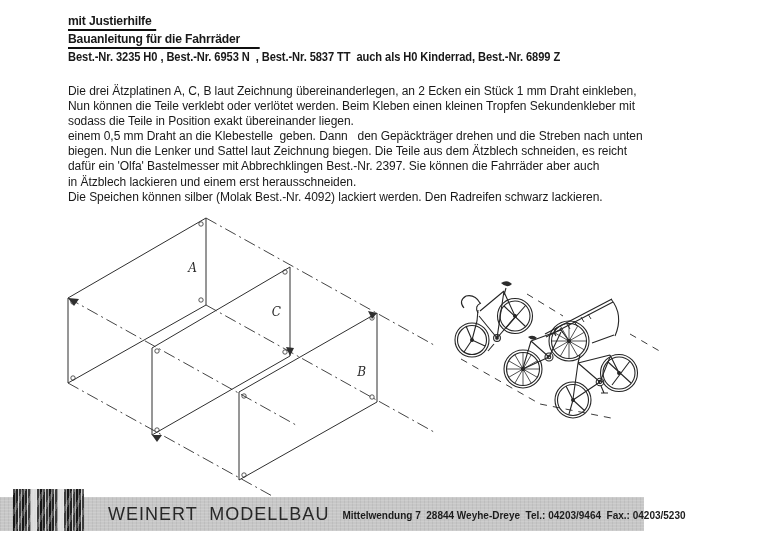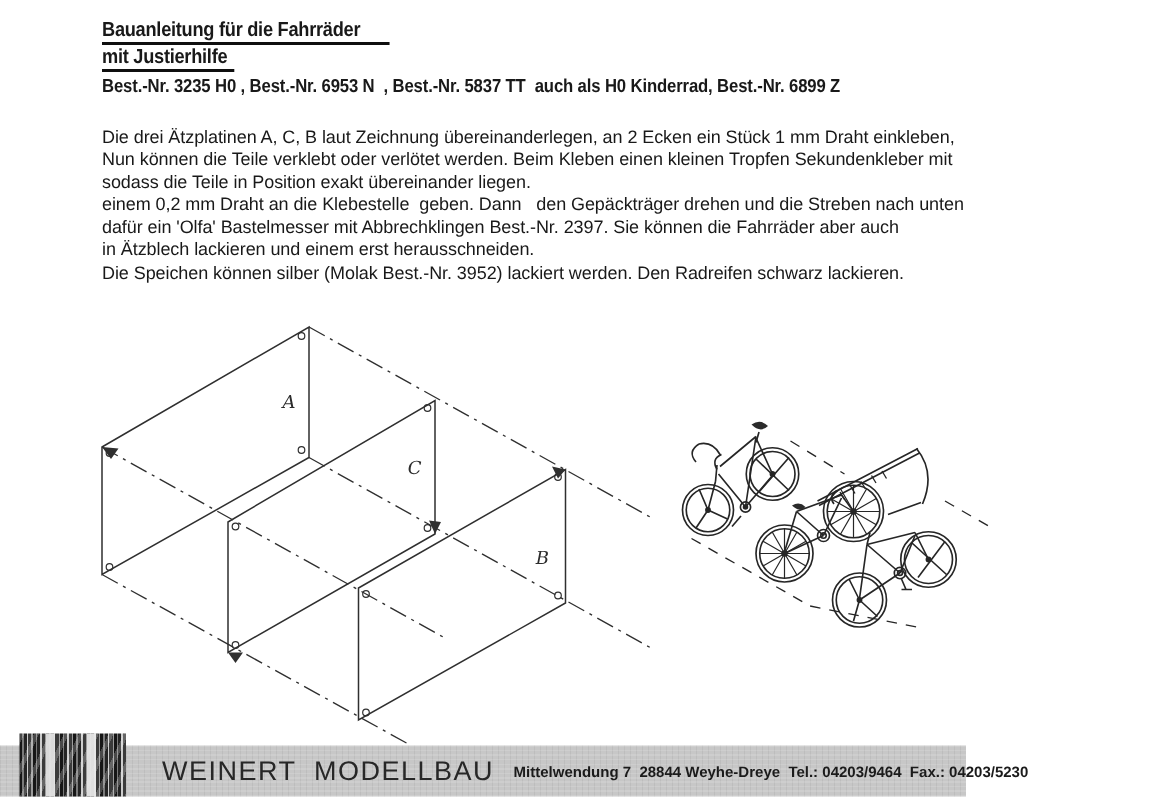--- a/index.html
+++ b/index.html
@@ -58,33 +58,34 @@
       repeating-linear-gradient(90deg, #161616 0 2px, #7a7a7a 2px 3px, #242424 3px 5px,
                              #cdcdcd 5px 6px, #3b3b3b 6px 8px, #9c9c9c 8px 9px);
   }
 </style>
 </head>
 <body>
 
 <div class="page">
 
   <div class="titleblock">
+    <div class="title-row"><span class="title-line l2">mit Justierhilfe</span></div>
     <div class="title-row"><span class="title-line l1">Bauanleitung für die Fahrräder</span></div>
-    <div class="title-row"><span class="title-line l2">mit Justierhilfe</span></div>
     <div class="order-line">Best.-Nr. 3235 H0 , Best.-Nr. 6953 N  , Best.-Nr. 5837 TT  auch als H0 Kinderrad, Best.-Nr. 6899 Z</div>
   </div>
 
   <div class="bodytext">
     <div class="line">Die drei Ätzplatinen A, C, B laut Zeichnung übereinanderlegen, an 2 Ecken ein Stück 1 mm Draht einkleben,</div>
     <div class="line">Nun können die Teile verklebt oder verlötet werden. Beim Kleben einen kleinen Tropfen Sekundenkleber mit</div>
     <div class="line">sodass die Teile in Position exakt übereinander liegen.</div>
-    <div class="line">einem 0,2 mm Draht an die Klebestelle  geben. Dann   den Gepäckträger drehen und die Streben nach unten</div>
+    <div class="line">einem 0,5 mm Draht an die Klebestelle  geben. Dann   den Gepäckträger drehen und die Streben nach unten</div>
+    <div class="line">biegen. Nun die Lenker und Sattel laut Zeichnung biegen. Die Teile aus dem Ätzblech schneiden, es reicht</div>
     <div class="line">dafür ein 'Olfa' Bastelmesser mit Abbrechklingen Best.-Nr. 2397. Sie können die Fahrräder aber auch</div>
     <div class="line">in Ätzblech lackieren und einem erst herausschneiden.</div>
-    <div class="line">Die Speichen können silber (Molak Best.-Nr. 3952) lackiert werden. Den Radreifen schwarz lackieren.</div>
+    <div class="line">Die Speichen können silber (Molak Best.-Nr. 4092) lackiert werden. Den Radreifen schwarz lackieren.</div>
   </div>
 
   <svg class="art" width="776" height="540" viewBox="0 0 776 540">
 
     <g stroke="#2f2f2f" fill="none" stroke-width="1">
       <g stroke-width="0.9" stroke-dasharray="12 4 2 4">
         <path d="M206,218 L434,345"></path>
         <path d="M68,298 L296,425"></path>
         <path d="M68,383 L274,497"></path>
         <path d="M206,305 L434,432"></path>

